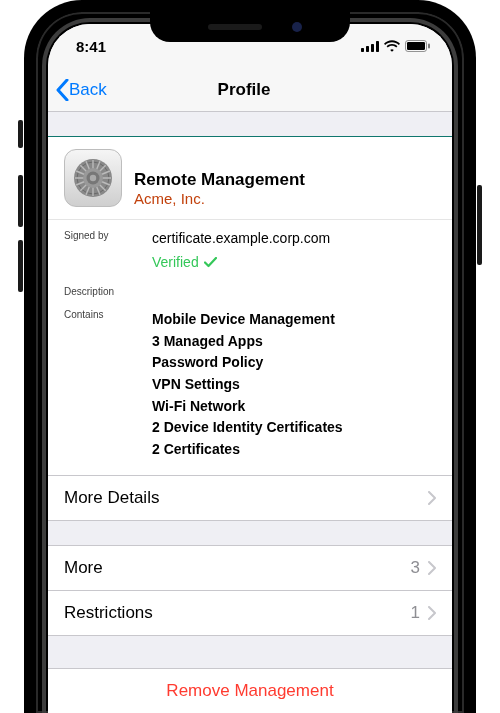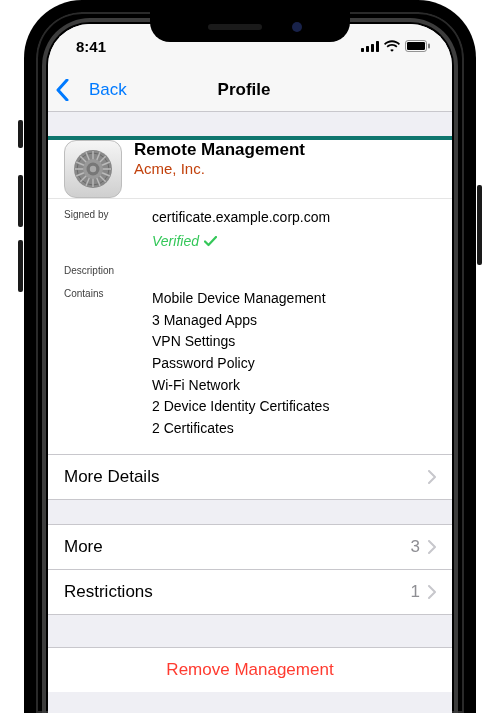--- a/index.html
+++ b/index.html
@@ -112,23 +112,23 @@
     background: #efeff4;
     height: calc(100% - 88px);
     overflow-y: auto;
   }
 
   .section { background: #fff; }
   .section-gap { height: 24px; background: #efeff4; }
 
   .profile-header {
     display: flex;
-    align-items: flex-start;
-    padding: 0 16px;
-    border-top: 4px solid #0f766e;
+    align-items: flex-end;
+    padding: 12px 16px;
+    border-top: 1px solid #0f766e;
   }
   .profile-icon {
     width: 58px; height: 58px;
     border-radius: 12px;
     background: linear-gradient(to bottom, #f5f5f5, #cfcfcf);
     display: flex; align-items: center; justify-content: center;
     margin-right: 12px;
     border: 1px solid #bdbdbd;
   }
   .profile-title { font-size: 17px; font-weight: 700; color: #000; }
@@ -143,22 +143,22 @@
   .detail-row.first { border-top: 1px solid #e5e5e5; padding-top: 10px; }
   .detail-label {
     width: 88px; flex-shrink: 0;
     text-align: left;
     color: #404040;
     padding-right: 8px;
     font-size: 10px;
   }
   .detail-value { flex: 1; color: #000; }
   .verified-row { padding-top: 2px; padding-bottom: 10px; }
-  .verified { color: #34c759; font-weight: 500; display: inline-flex; align-items: center; gap: 5px; font-style: italic; }
-  .contains-list div { line-height: 1.55; }
+  .verified { color: #34c759; font-weight: 500; display: inline-flex; align-items: center; gap: 5px; }
+  .contains-list div { line-height: 1.55; font-weight: bold; }
 
   .cell {
     display: flex;
     align-items: center;
     justify-content: space-between;
     padding: 12px 16px;
     background: #fff;
     border-top: 1px solid #c8c7cc;
     font-size: 17px;
     color: #000;
@@ -219,21 +219,21 @@
       </div>
     </div>
 
     <div class="nav-bar">
       <div class="nav-back">
         <span>
           <svg width="13" height="22" viewBox="0 0 13 22">
               <path d="M11 1 2 11l9 10" stroke="#007aff" stroke-width="3" fill="none" stroke-linecap="round" stroke-linejoin="round"></path>
             </svg>
         </span>
-        <span style="margin-left:20px">Back</span>
+        <span style="margin-left:0">Back</span>
       </div>
       <div class="nav-title">Profile</div>
     </div>
 
     <div class="content">
 
       <div class="section-gap"></div>
 
       <div class="section">
         <div class="profile-header">
@@ -282,22 +282,22 @@
 
         <div class="detail-row">
           <div class="detail-label">Description</div>
         </div>
 
         <div class="detail-row" style="padding-bottom:14px">
           <div class="detail-label">Contains</div>
           <div class="detail-value contains-list">
               <div>Mobile Device Management</div>
               <div>3 Managed Apps</div>
+              <div>Password Policy</div>
               <div>VPN Settings</div>
-              <div>Password Policy</div>
               <div>Wi-Fi Network</div>
               <div>2 Device Identity Certificates</div>
               <div>2 Certificates</div>
             </div>
         </div>
       </div>
 
       <div class="cell last">
         <span>More Details</span>
         <span class="cell-right">

